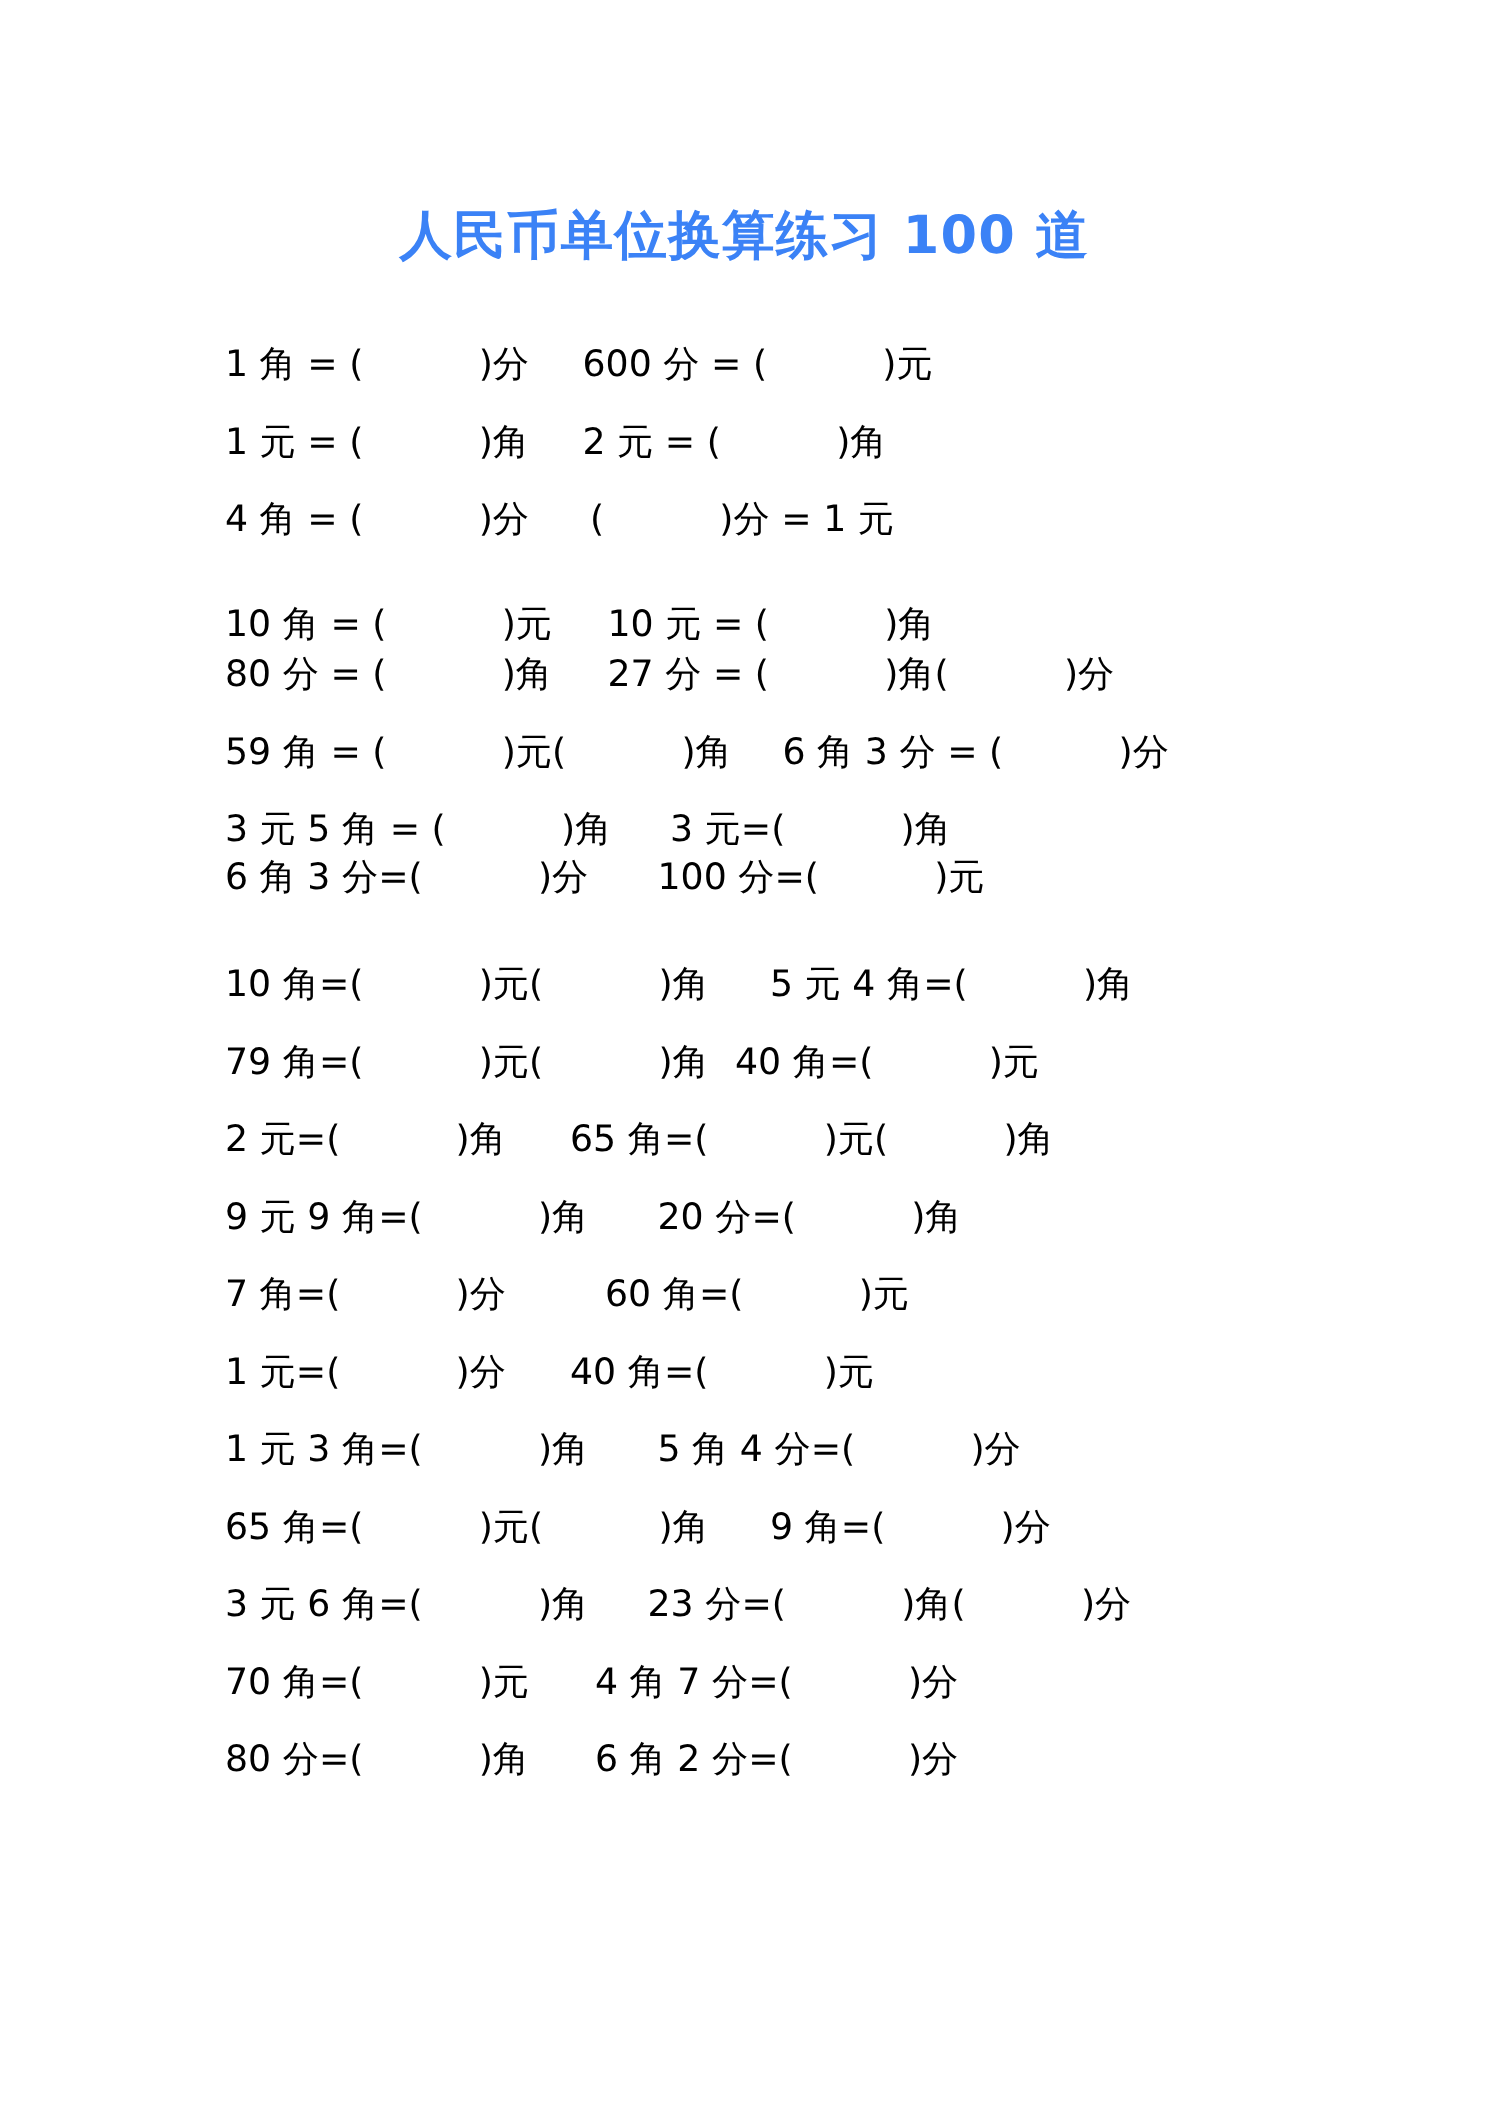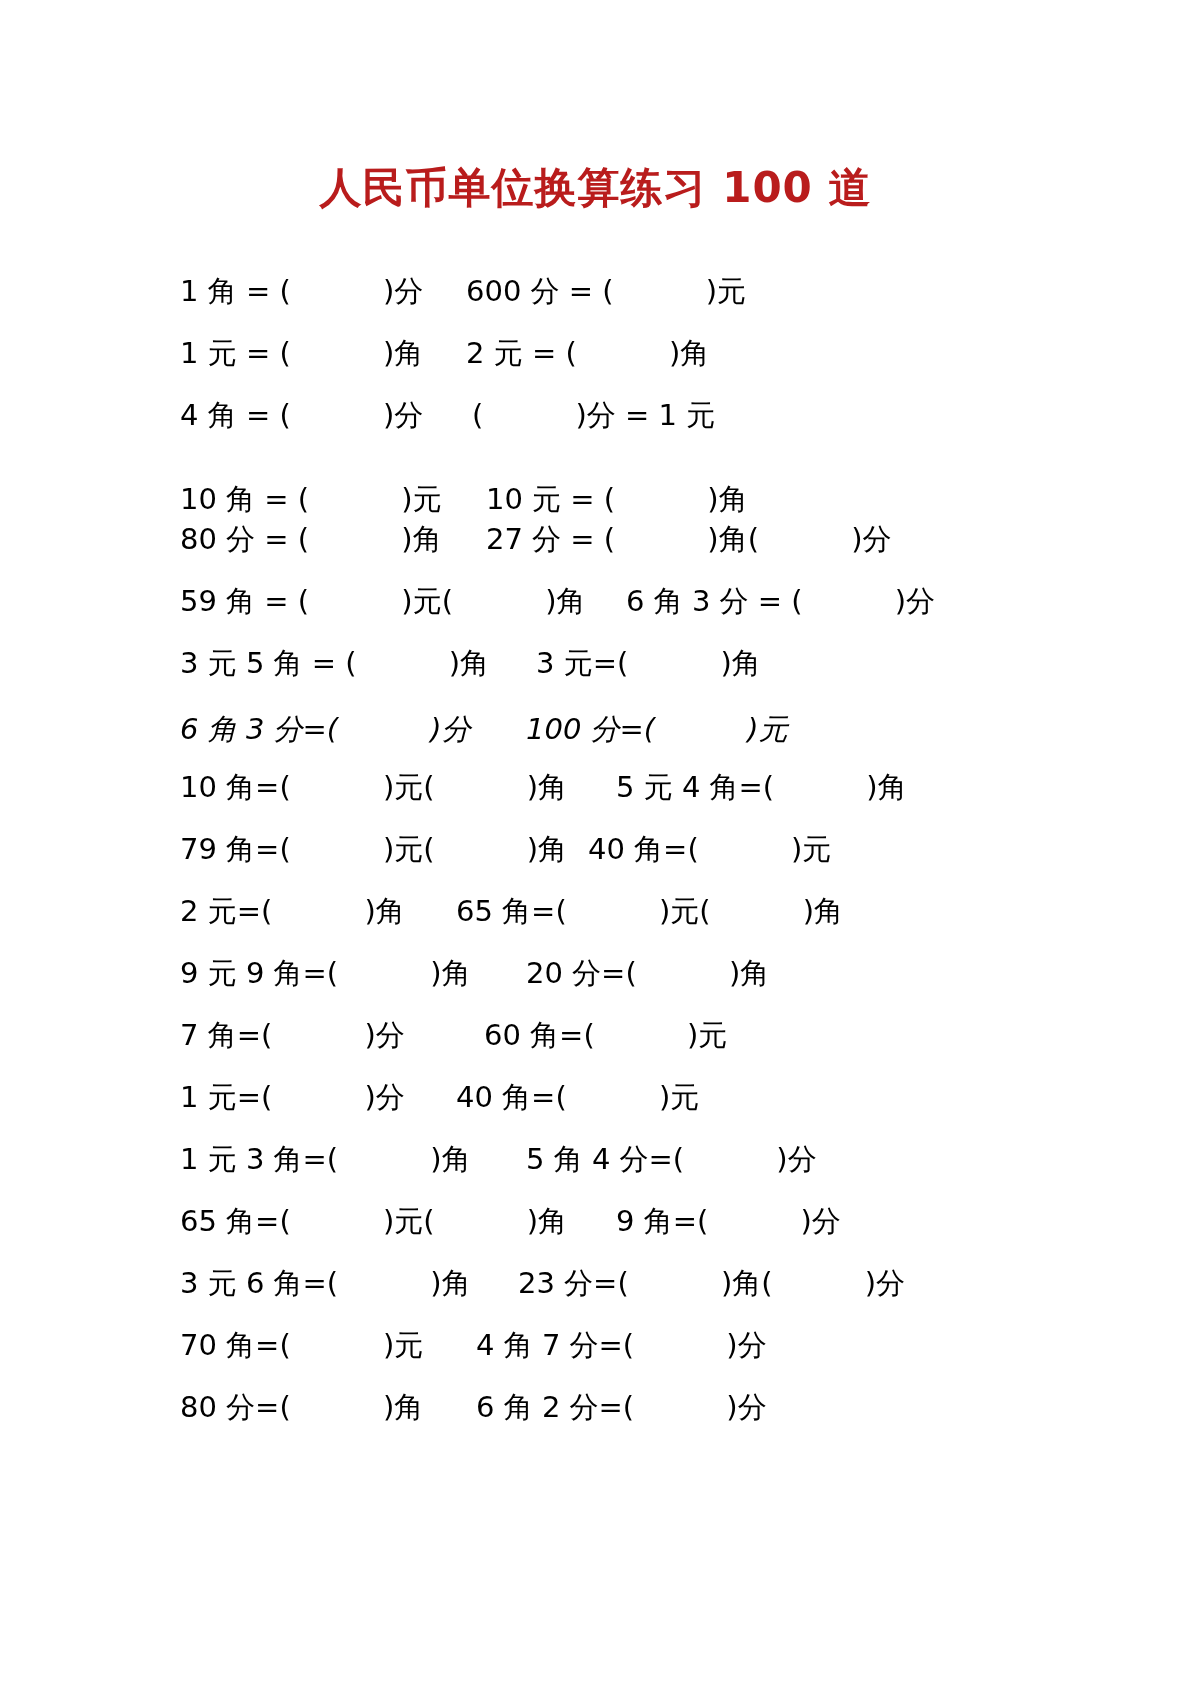--- a/index.html
+++ b/index.html
@@ -1,17 +1,17 @@
 <!DOCTYPE html>
 <html><head>
 <meta charset="utf-8">
 <style>
   html,body{margin:0;padding:0;background:#fff;}
   body{width:1191px;height:1684px;position:relative;overflow:hidden;font-family:"DejaVu Sans","Liberation Sans",sans-serif;color:#000;}
-  .title{position:absolute;top:160px;left:0;width:100%;text-align:center;font-size:42px;font-weight:bold;color:#b91c1c;letter-spacing:1px;}
+  .title{position:absolute;top:160px;left:0;width:100%;text-align:center;font-size:42px;font-weight:bold;color:#3b82f6;letter-spacing:1px;}
   .line{position:absolute;left:0;height:40px;font-size:29px;white-space:nowrap;}
   .seg{position:absolute;top:0;}
 </style>
 </head>
 <body>
 
 <div class="title">人民币单位换算练习 100 道</div>
 <div id="lines">
     <div class="line" style="top: 272px; width: 1191px;">
       <span class="seg" style="left: 180px; white-space: pre;">1 角 = (          )分</span>
@@ -34,21 +34,21 @@
       <span class="seg" style="left: 486px; white-space: pre;">27 分 = (          )角(          )分</span>
     </div>
     <div class="line" style="top: 582px; width: 1044px;">
       <span class="seg" style="left: 180px; white-space: pre;">59 角 = (          )元(          )角</span>
       <span class="seg" style="left: 626px; white-space: pre;">6 角 3 分 = (          )分</span>
     </div>
     <div class="line" style="top: 644px; width: 1191px; padding-left: 41px;">
       <span class="seg" style="left: 180px; white-space: pre;">3 元 5 角 = (          )角</span>
       <span class="seg" style="left: 536px; white-space: pre;">3 元=(          )角</span>
     </div>
-    <div class="line" style="top: 710px; width: 1184px; font-style: italic;">
+    <div class="line" style="top: 682px; width: 1184px;">
       <span class="seg" style="left: 180px; white-space: pre;">6 角 3 分=(          )分</span>
       <span class="seg" style="left: 526px; white-space: pre;">100 分=(          )元</span>
     </div>
     <div class="line" style="top: 768px; width: 1191px;">
       <span class="seg" style="left: 180px; white-space: pre;">10 角=(          )元(          )角</span>
       <span class="seg" style="left: 616px; white-space: pre;">5 元 4 角=(          )角</span>
     </div>
     <div class="line" style="top: 830px; width: 1191px;">
       <span class="seg" style="left: 180px; white-space: pre;">79 角=(          )元(          )角</span>
       <span class="seg" style="left: 588px; white-space: pre;">40 角=(          )元</span>

